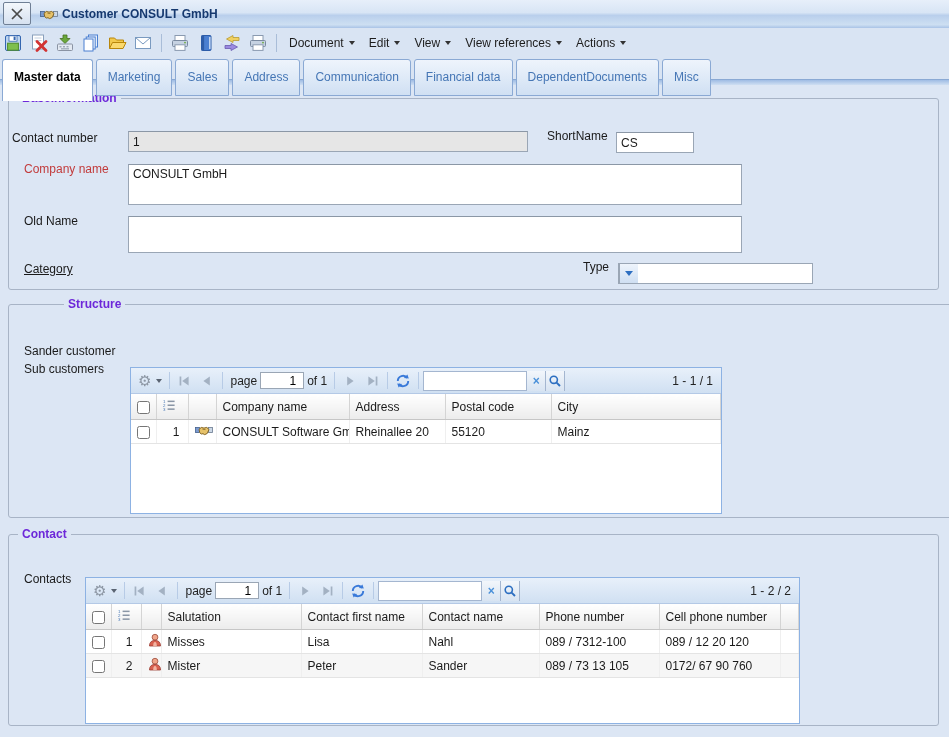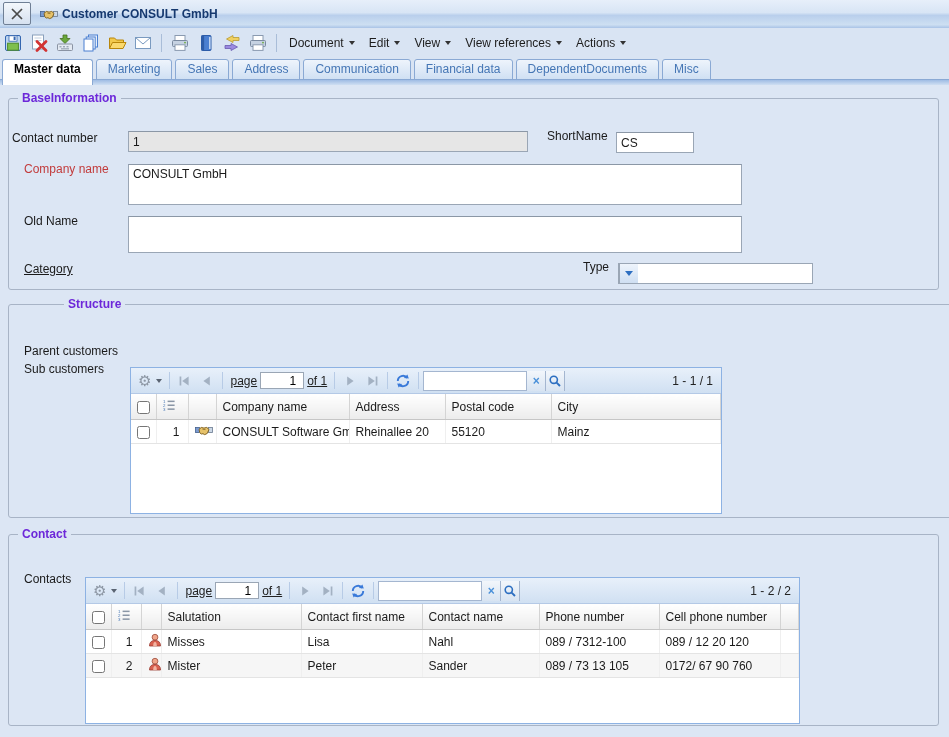--- a/index.html
+++ b/index.html
@@ -24,21 +24,21 @@
   .vsep{width:1px;height:18px;background:#a9bdd8;margin:0 5px;flex:0 0 auto;}
   .menu{display:flex;align-items:center;margin:0 7px;color:#1d1d1d;cursor:default;}
   .caret{display:inline-block;width:0;height:0;border-left:3.5px solid transparent;
     border-right:3.5px solid transparent;border-top:4px solid #333;margin-left:5px;}
 
   
   .tabstrip{position:absolute;left:0;top:57px;width:949px;height:28px;background:#d9e4f3;}
   .tabstrip .band{position:absolute;left:0;bottom:0;width:100%;height:6px;
     background:linear-gradient(#9fbce4,#cfdff2);border-top:1px solid #8aa9d4;box-sizing:border-box;}
   .tabs{position:absolute;left:2px;top:2px;display:flex;gap:3px;}
-  .tab{height:19px;line-height:19px;padding:0 11px;border:1px solid #8aa9d4;
+  .tab{height:19px;line-height:19px;padding:8px 11px;border:1px solid #8aa9d4;
     border-radius:3px 3px 0 0;background:linear-gradient(#eef4fc,#d0e0f3);
     color:#4576b5;position:relative;z-index:1;cursor:default;white-space:nowrap;}
   .tab.active{height:25px;background:#fff;color:#000;font-weight:bold;z-index:3;border-bottom:none;}
 
   
   fieldset{position:absolute;margin:0;padding:0;border:1px solid #a8b4c6;border-radius:3px;min-inline-size:0;}
   legend{margin-left:9px;padding:0 4px;color:#6d28d9;font-weight:bold;}
   .flabel{position:absolute;white-space:nowrap;}
   .flabel.req{color:#c23b3b;}
   .tbox{position:absolute;border:1px solid #9aa6b5;border-top-color:#8b97a6;background:#fff;
@@ -53,21 +53,21 @@
     border-top-width:5px;margin:0;}
 
   
   .grid{position:absolute;border:1px solid #8db2e3;background:#fff;overflow:hidden;box-sizing:border-box;}
   .grid-toolbar{height:26px;background:linear-gradient(#e8f0fa,#d0e0f2);border-bottom:1px solid #b4c9e6;
     display:flex;align-items:center;padding:0 4px;box-sizing:border-box;}
   .gbtn{border:none;background:transparent;padding:0 2px;margin:0 1px;height:20px;
     display:flex;align-items:center;justify-content:center;}
   .gear{font-size:15px;color:#8d97a4;line-height:14px;}
   .gsep{width:1px;height:17px;background:#b7cbe6;margin:0 4px;flex:0 0 auto;}
-  .pg-label{margin:0 3px;color:#222;text-decoration:underline;}
+  .pg-label{margin:0 3px;color:#222;}
   .page-input{width:44px;height:17px;border:1px solid #9aa6b5;text-align:right;padding:0 7px 0 2px;
     font-family:"Liberation Sans",sans-serif;font-size:12px;box-sizing:border-box;}
   .searchbox{display:flex;align-items:center;border:1px solid #a4b6d0;background:#fff;height:20px;box-sizing:border-box;}
   .searchbox input{width:96px;height:18px;border:none;outline:none;padding:0 3px;
     font-family:"Liberation Sans",sans-serif;font-size:12px;}
   .sb-btn{width:19px;height:20px;border:none;border-left:1px solid #a4b6d0;
     background:linear-gradient(#f2f6fb,#d8e4f2);display:flex;align-items:center;justify-content:center;
     padding:0;color:#4a90d9;font-weight:bold;font-size:12px;}
   .grid-count{margin-left:auto;padding-right:4px;color:#222;}
 
@@ -275,21 +275,21 @@
     <span class="flabel" style="left:574px;top:155px;">Type</span>
     <div class="combo" style="left:609px;top:158px;width:195px;height:21px;">
       <span class="dd">
           <span class="caret"></span>
         </span>
     </div>
   </fieldset>
 
   <fieldset style="left:8px;top:297px;width:929px;height:219px;padding-left:46px;">
     <legend>Structure</legend>
-    <span class="flabel" style="left:15px;top:33px;">Parent customers</span>
+    <span class="flabel" style="left:15px;top:33px;">Sander customer</span>
     <span class="flabel" style="left:15px;top:51px;">Sub customers</span>
 
     <div class="grid" style="left:121px;top:56px;width:592px;height:147px;">
       <div class="grid-toolbar">
         <button class="gbtn">
             <span class="gear">⚙</span>
             <span class="caret" style="border-top-color:#5a6472;"></span>
           </button>
         <span class="gsep"></span>
         <button class="gbtn">

